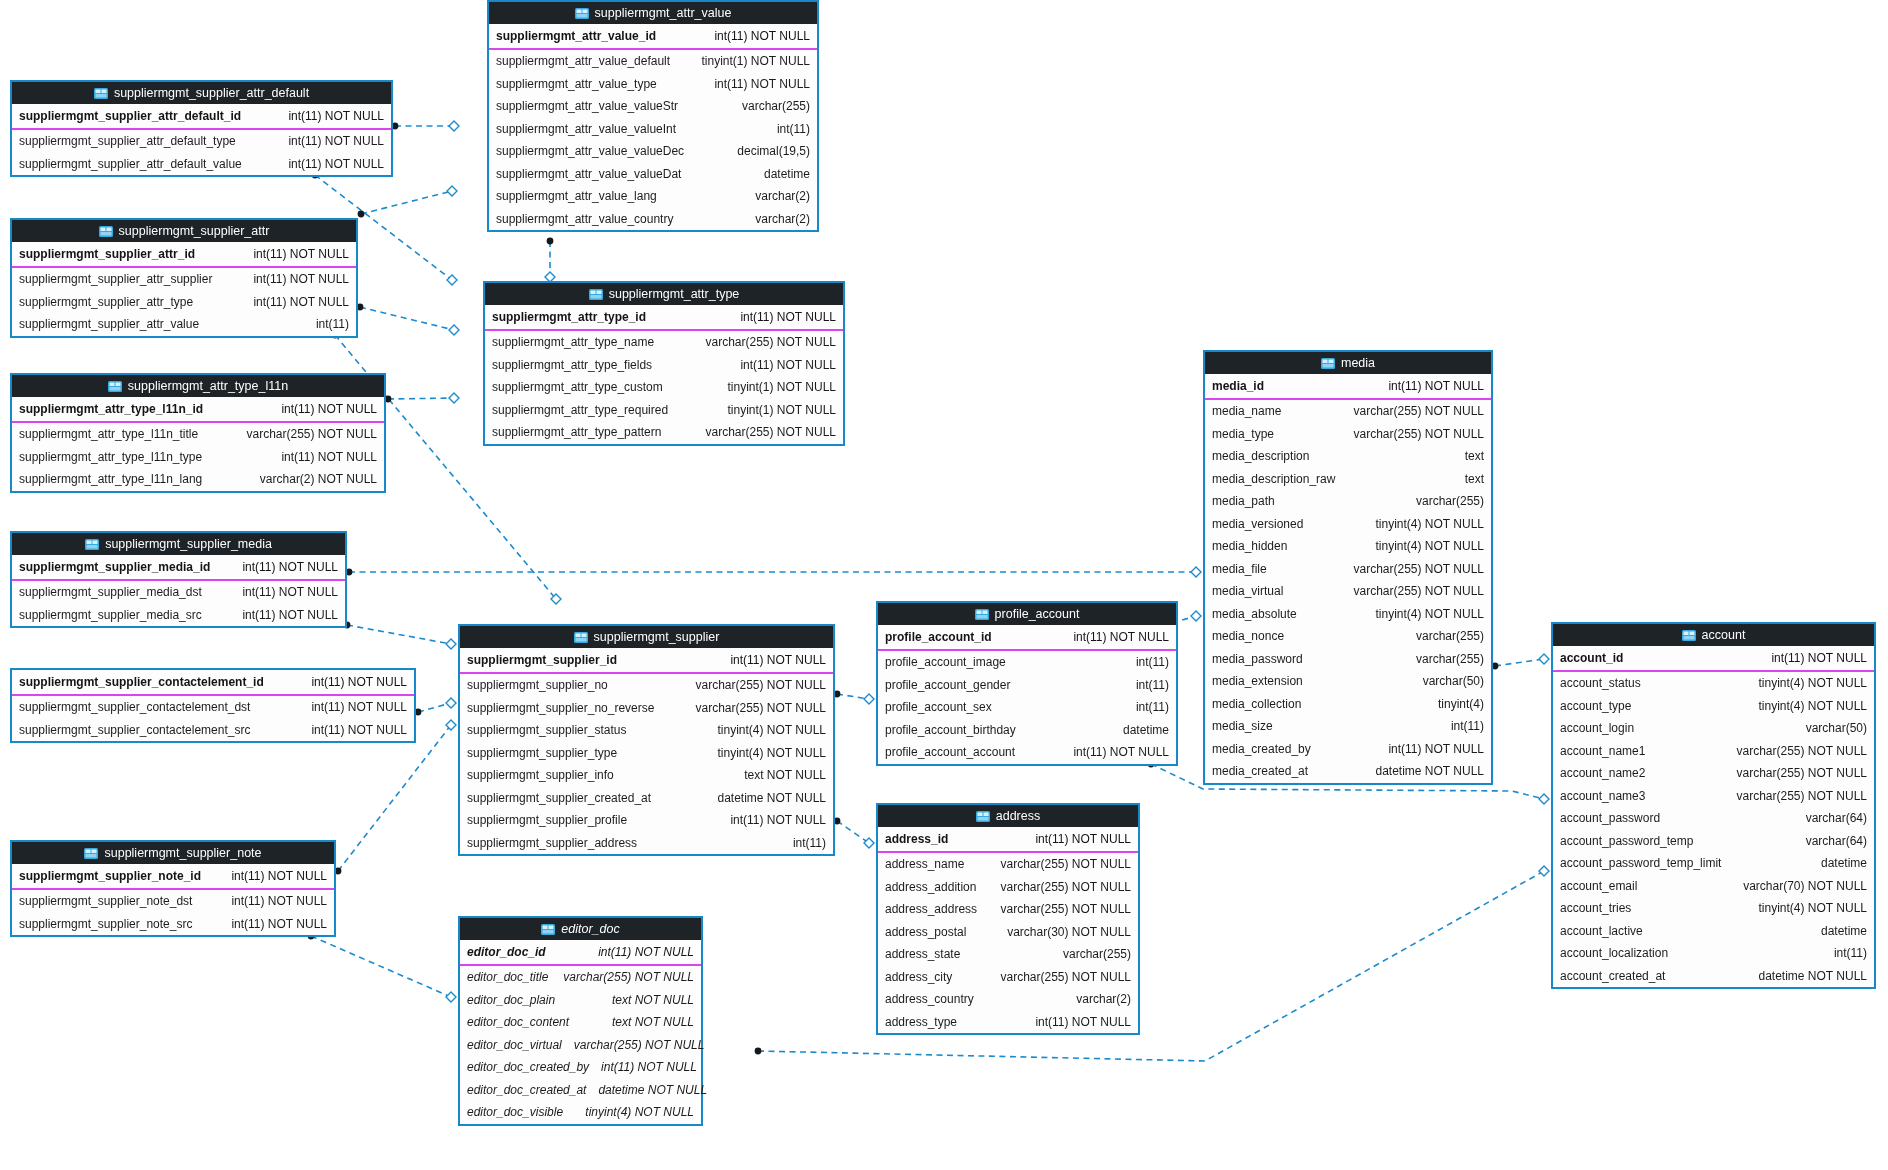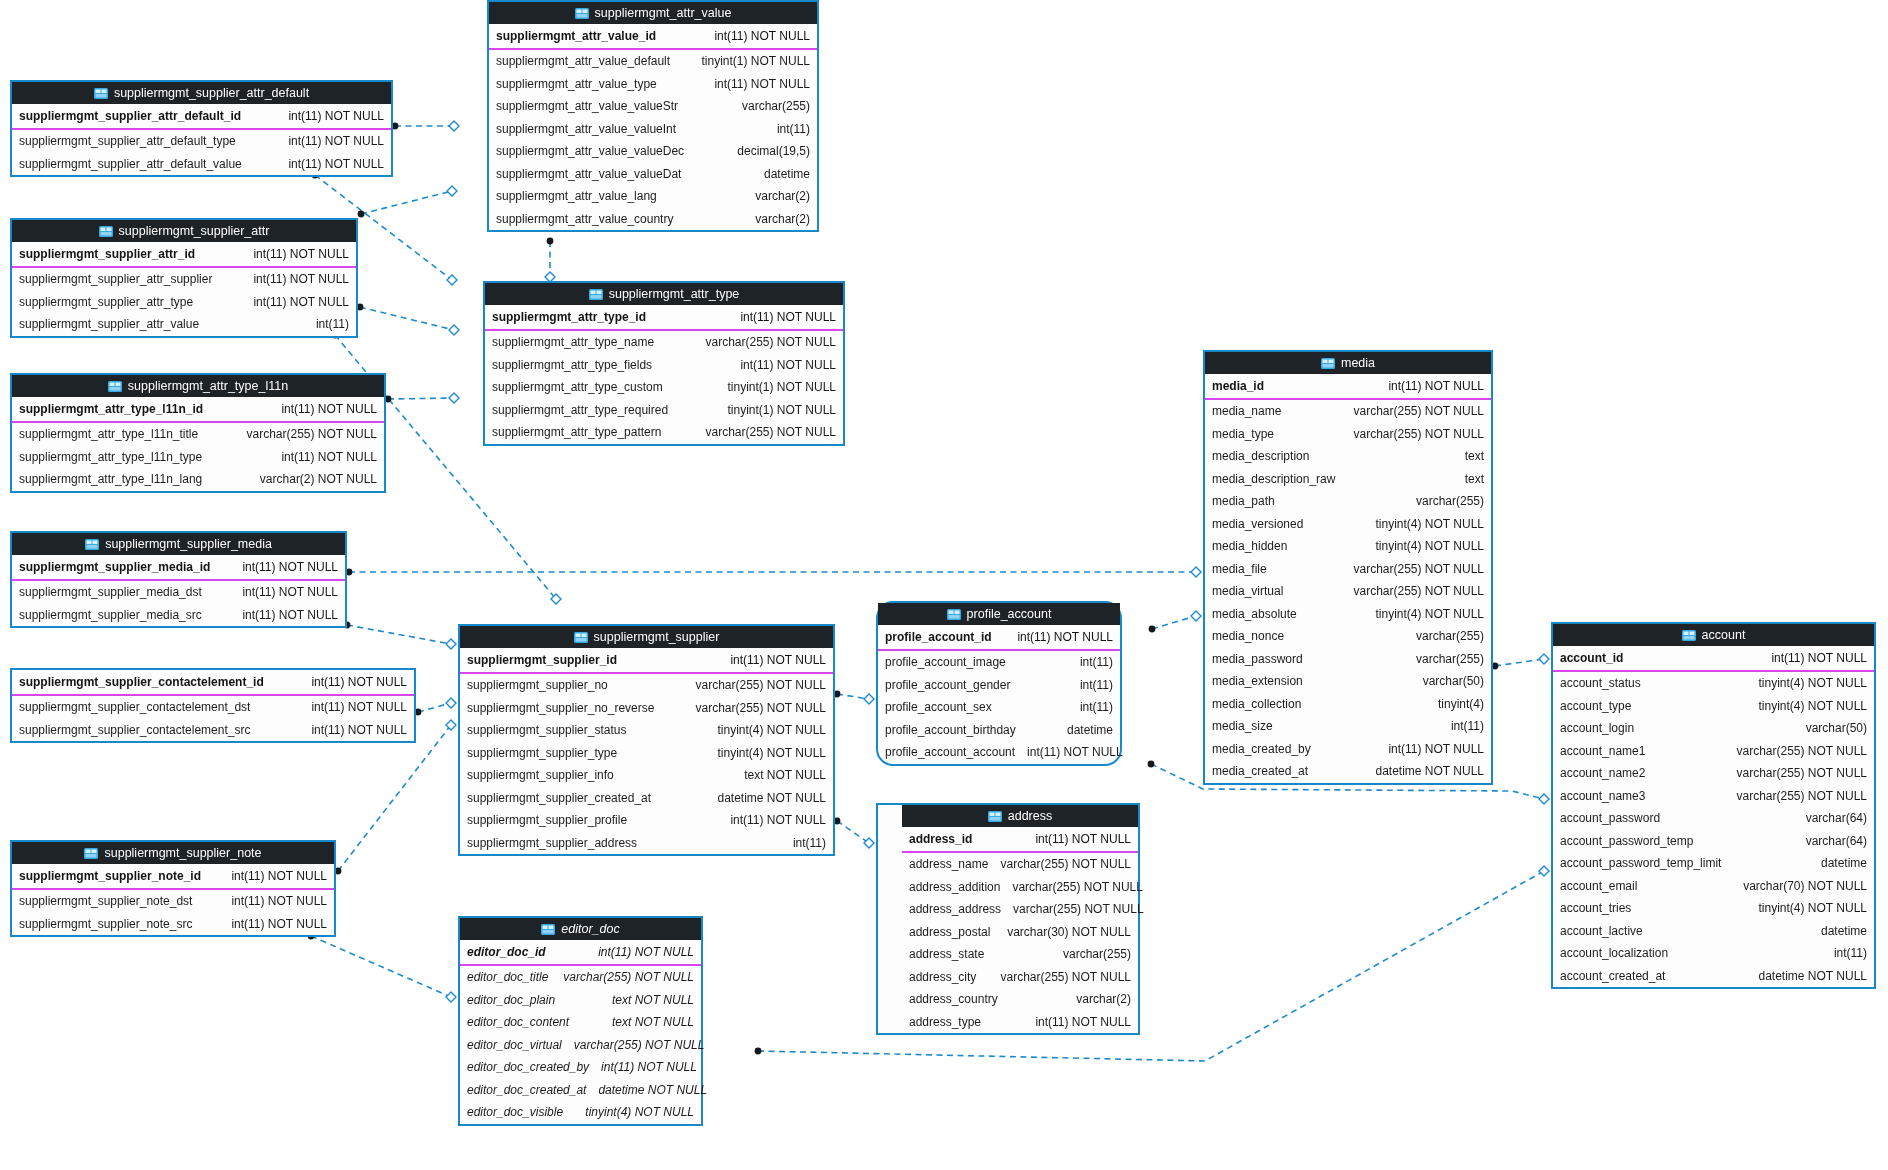--- a/index.html
+++ b/index.html
@@ -428,21 +428,21 @@
         <div class="frow">
     <span class="fname">suppliermgmt_supplier_profile</span>
     <span class="ftype">int(11) NOT NULL</span>
   </div>
         <div class="frow">
     <span class="fname">suppliermgmt_supplier_address</span>
     <span class="ftype">int(11)</span>
   </div>
       </div>
   </div>
-    <div class="tbl" style="left: 876px; top: 601px; width: 246px; border-radius: 17px;">
+    <div class="tbl" style="left: 876px; top: 601px; width: 302px;">
     <div class="tbl-header">
       <span class="tbl-icon">
         <svg width="14" height="11" viewBox="0 0 14 11">
           <rect x="0" y="0" width="14" height="11" rx="1.5" fill="#36aadf"></rect>
           <rect x="1.5" y="1.5" width="5" height="3.5" fill="#d6f1fd"></rect>
           <rect x="7.5" y="1.5" width="5" height="3.5" fill="#d6f1fd"></rect>
           <rect x="1.5" y="6" width="11" height="3.5" fill="#8fd4f4"></rect>
         </svg>
       </span>
       <span class="tbl-title">profile_account</span>
@@ -467,21 +467,21 @@
         <div class="frow">
     <span class="fname">profile_account_birthday</span>
     <span class="ftype">datetime</span>
   </div>
         <div class="frow">
     <span class="fname">profile_account_account</span>
     <span class="ftype">int(11) NOT NULL</span>
   </div>
       </div>
   </div>
-    <div class="tbl" style="left: 876px; top: 803px; width: 264px; padding-left: 24px;">
+    <div class="tbl" style="left: 876px; top: 803px; width: 264px;">
     <div class="tbl-header">
       <span class="tbl-icon">
         <svg width="14" height="11" viewBox="0 0 14 11">
           <rect x="0" y="0" width="14" height="11" rx="1.5" fill="#36aadf"></rect>
           <rect x="1.5" y="1.5" width="5" height="3.5" fill="#d6f1fd"></rect>
           <rect x="7.5" y="1.5" width="5" height="3.5" fill="#d6f1fd"></rect>
           <rect x="1.5" y="6" width="11" height="3.5" fill="#8fd4f4"></rect>
         </svg>
       </span>
       <span class="tbl-title">address</span>

